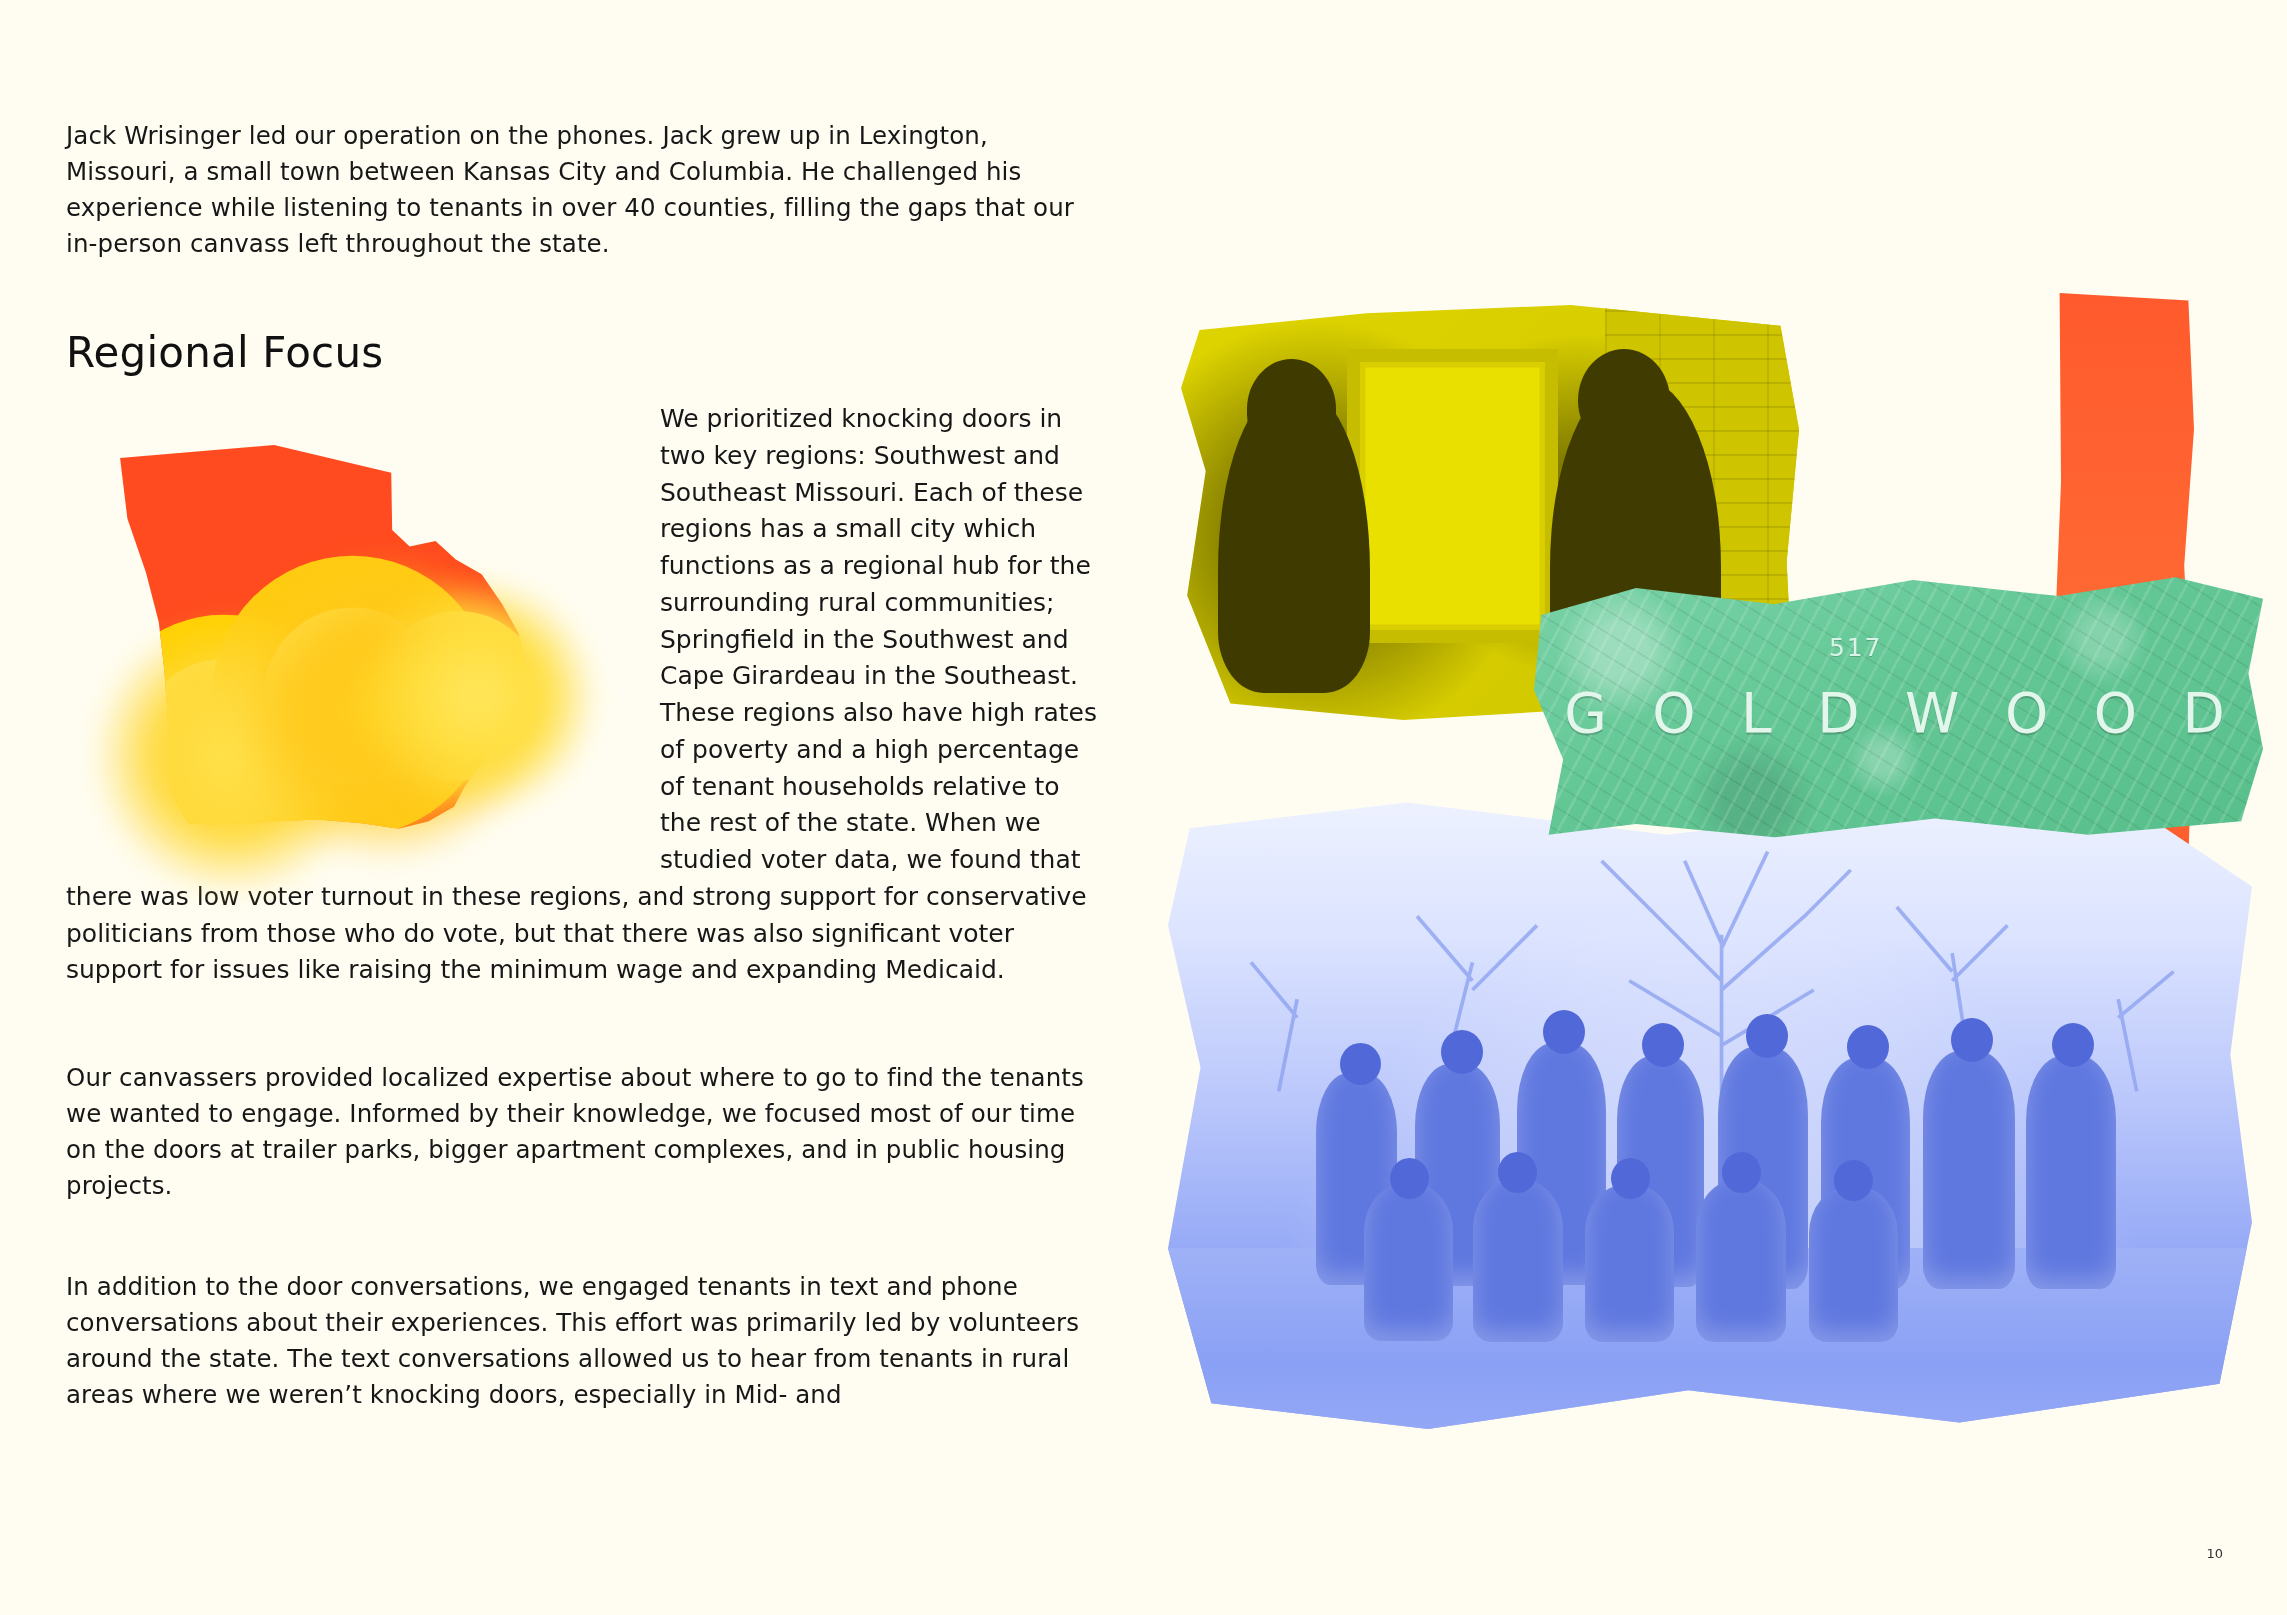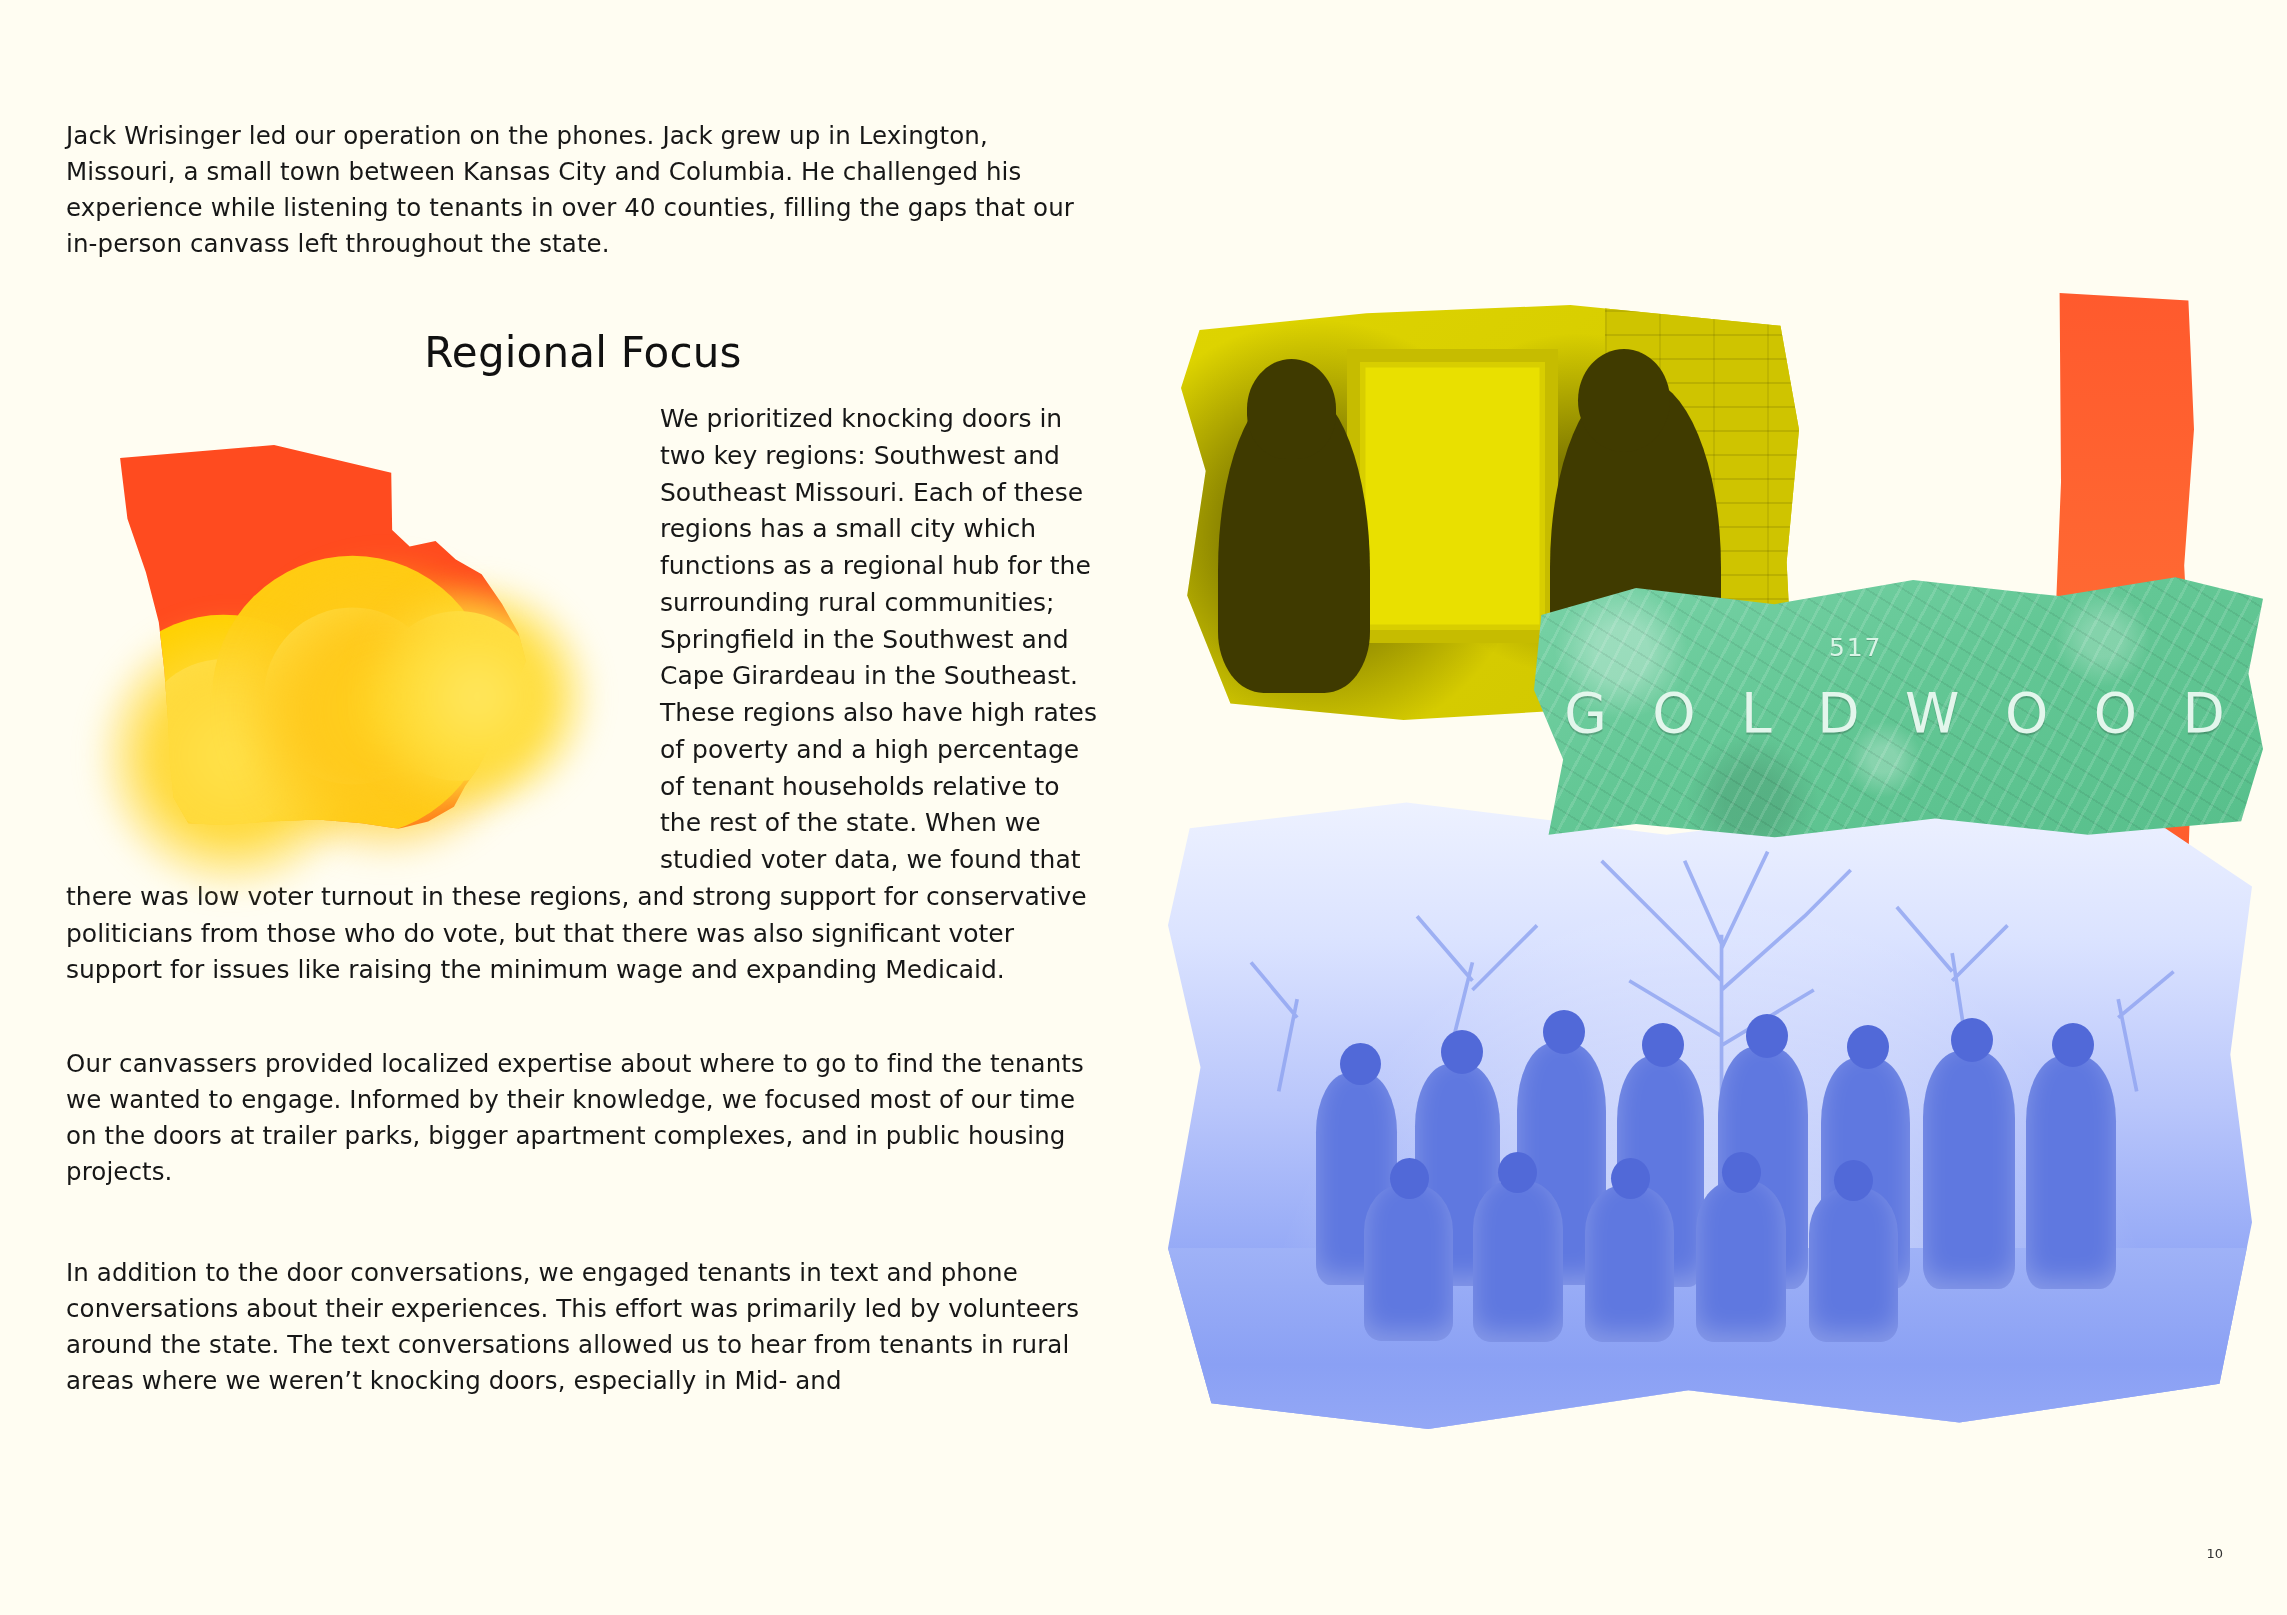--- a/index.html
+++ b/index.html
@@ -43,21 +43,20 @@
     margin: 0 0 31px 0;
     color: #171717;
   }
 
   h2.section-title {
     font-size: 42px;
     font-weight: 400;
     letter-spacing: 0.2px;
     margin: 66px 0 24px 0;
     color: #111;
-    text-align: center;
   }
 
   
   .map-wrap {
     float: left;
     width: 572px;
     height: 452px;
     margin: 9.2px 22px 9.2px 0;
     shape-margin: 9.2px;
     position: relative;
@@ -275,21 +274,21 @@
           </svg>
           <div class="glow g1"></div>
           <div class="glow g2"></div>
           <div class="glow g3"></div>
         </div>
       </div>
       <span>We prioritized knocking doors in two key regions: Southwest and Southeast Missouri. Each of these regions has a small city which functions as a regional hub for the surrounding rural communities;  Springfield in the Southwest and Cape Girardeau in the Southeast. These regions also have high rates of poverty and a high percentage of tenant households relative to the rest of the state. When we studied voter data, we found that there was low voter turnout in these regions, and strong support for conservative politicians from those who do vote, but that there was also significant voter support for issues like raising the minimum wage and expanding Medicaid.</span>
     </div>
     <div class="clearer"></div>
 
-    <p class="body" style="margin-top:26px;">Our canvassers provided localized expertise about where to go to find the tenants we wanted to engage. Informed by their knowledge, we focused most of our time on the doors at trailer parks, bigger apartment complexes, and in public housing projects.</p>
+    <p class="body" style="margin-top:40px;">Our canvassers provided localized expertise about where to go to find the tenants we wanted to engage. Informed by their knowledge, we focused most of our time on the doors at trailer parks, bigger apartment complexes, and in public housing projects.</p>
 
     <p class="body" style="margin-top:65px;">In addition to the door conversations, we engaged tenants in text and phone conversations about their experiences. This effort was primarily led by volunteers around the state. The text conversations allowed us to hear from tenants in rural areas where we weren’t knocking doors, especially in Mid- and</p>
   </div>
 
 
   <div class="strip-orange"></div>
 
   <div class="photo photo-canvass">
     <div class="cv-bricks"></div>
     <div class="cv-door"></div>

